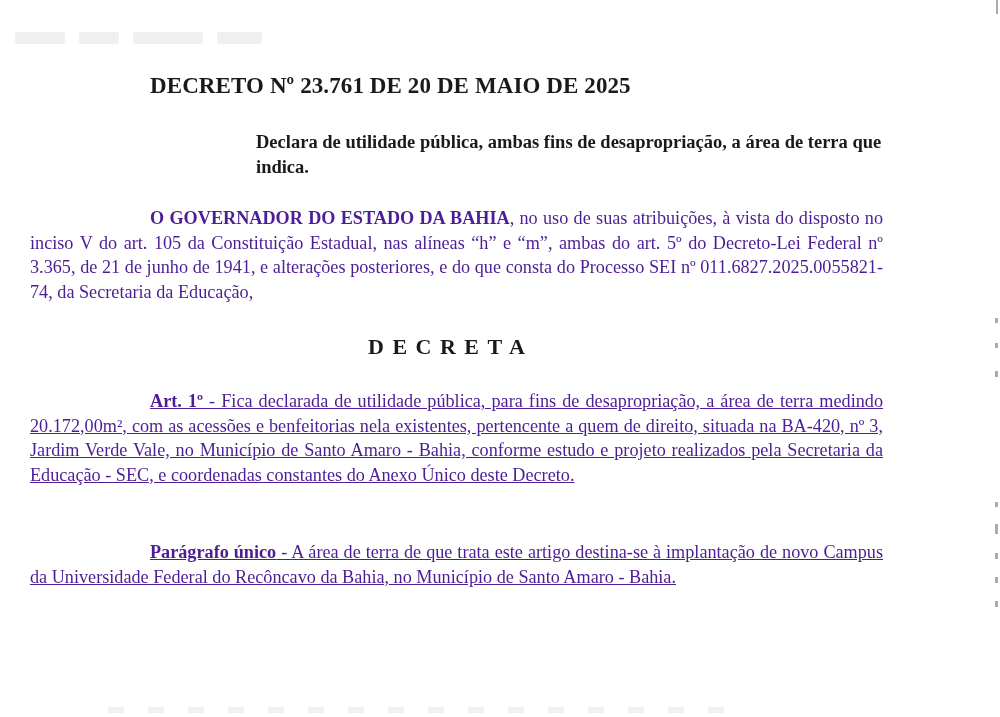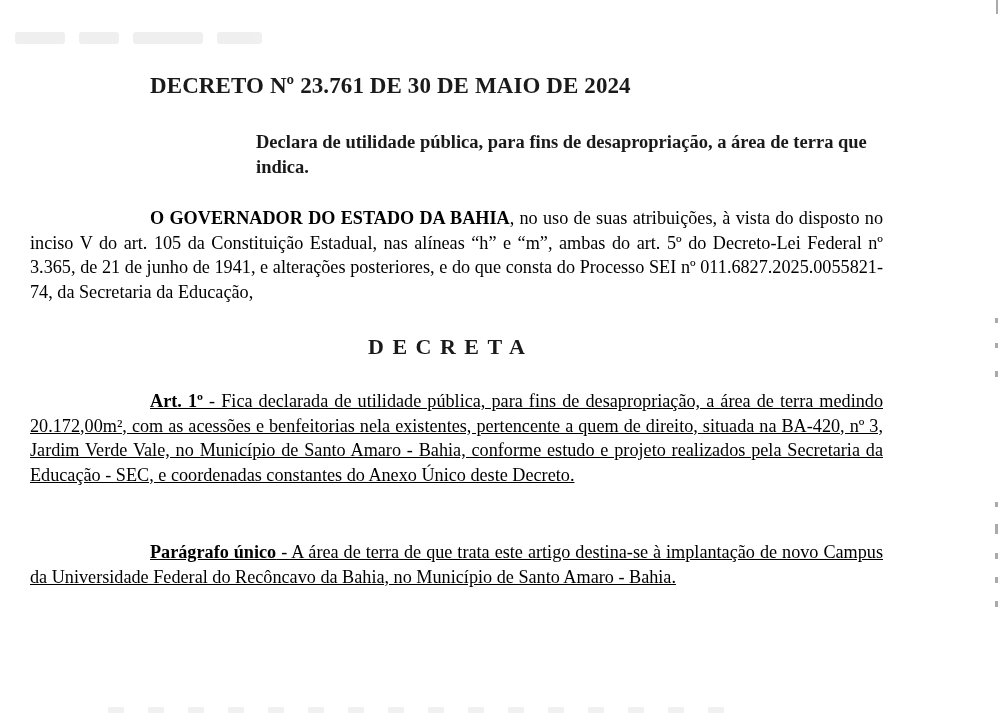--- a/index.html
+++ b/index.html
@@ -58,21 +58,21 @@
       line-height: 25px;
       color: #1a1a1a;
     }
     .para {
       position: absolute;
       left: 12px;
       width: 853px;
       font-size: 18.2px;
       line-height: 24.5px;
       text-align: justify;
-      color: #000000;
+      color: #4c1d95;
     }
     .para .indent {
       display: inline-block;
       width: 120px;
     }
     .para b {
       font-weight: bold;
     }
     .preamble { top: 206px; }
     .decreta {
@@ -115,23 +115,23 @@
 <body>
 
 <div class="faded-header">
   <span style="width:50px"></span>
     <span style="width:40px"></span>
     <span style="width:70px"></span>
     <span style="width:45px"></span>
 </div>
 
 <div class="page">
-  <div class="title">DECRETO Nº 23.761 DE 30 DE MAIO DE 2024</div>
+  <div class="title">DECRETO Nº 23.761 DE 20 DE MAIO DE 2025</div>
 
-  <div class="ementa">Declara de utilidade pública, para fins de desapropriação, a área de terra que indica.</div>
+  <div class="ementa">Declara de utilidade pública, ambas fins de desapropriação, a área de terra que indica.</div>
 
   <div class="para preamble">
     <span class="indent"></span><b>O GOVERNADOR DO ESTADO DA BAHIA</b><span>, no uso de suas atribuições, à vista do disposto no inciso V do art. 105 da Constituição Estadual, nas alíneas “h” e “m”, ambas do art. 5º do Decreto-Lei Federal nº 3.365, de 21 de junho de 1941, e alterações posteriores, e do que consta do Processo SEI nº 011.6827.2025.0055821-74, da Secretaria da Educação,</span>
   </div>
 
   <div class="decreta">DECRETA</div>
 
   <div class="para art1">
     <span class="indent"></span><b>Art. 1º</b><span> - Fica declarada de utilidade pública, para fins de desapropriação, a área de terra medindo 20.172,00m², com as acessões e benfeitorias nela existentes, pertencente a quem de direito, situada na BA-420, nº 3, Jardim Verde Vale, no Município de Santo Amaro - Bahia, conforme estudo e projeto realizados pela Secretaria da Educação - SEC, e coordenadas constantes do Anexo Único deste Decreto.</span>
   </div>

